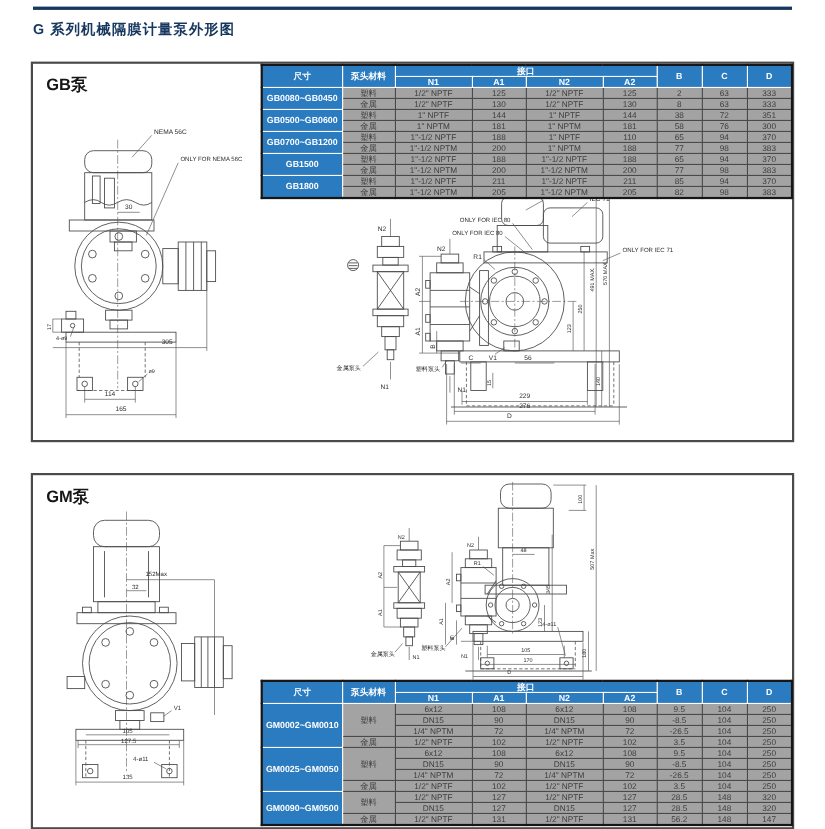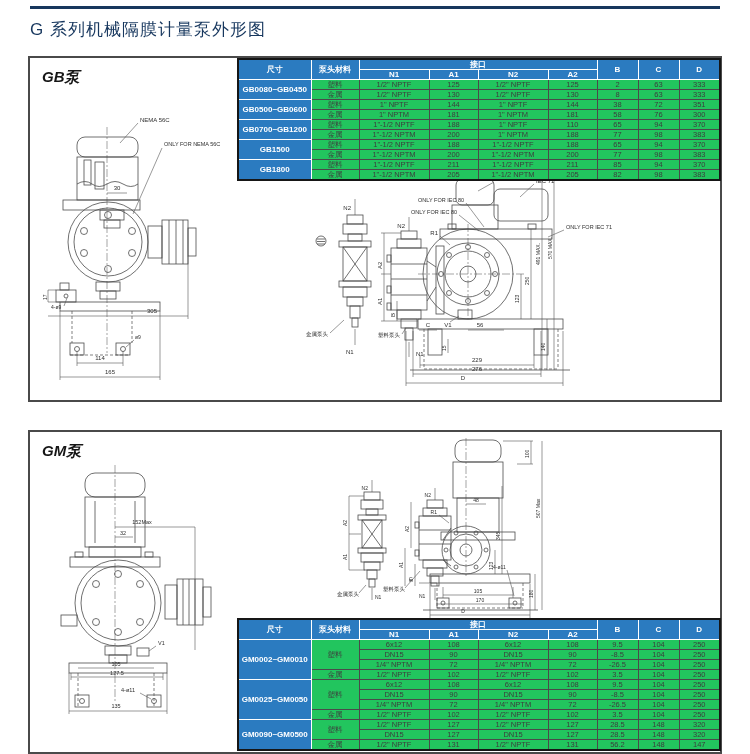--- a/index.html
+++ b/index.html
@@ -1,25 +1,25 @@
 <!DOCTYPE html>
 <html><head>
 <meta charset="utf-8">
 <style>
   html,body{margin:0;padding:0;}
   body{width:750px;height:754px;background:#ffffff;position:relative;overflow:hidden;
        font-family:"Liberation Sans","DejaVu Sans",sans-serif;}
   .toprule{position:absolute;left:30px;top:6px;width:690px;height:3px;background:#17375D;}
-  .title{position:absolute;left:30px;top:18px;font-size:17px;font-weight:normal;color:#17375E;letter-spacing:1px;}
+  .title{position:absolute;left:30px;top:18px;font-size:13px;font-weight:bold;color:#17375E;letter-spacing:1px;}
   .panel{position:absolute;left:28px;width:694px;border:2px solid #4a4a4a;background:#fff;box-sizing:border-box;}
   #gb-panel{top:56px;height:346px;}
   #gm-panel{top:430px;height:324px;}
-  .panel-label{position:absolute;left:12px;top:10px;font-size:15px;font-weight:bold;color:#161616;font-style:italic;}
+  .panel-label{position:absolute;left:12px;top:10px;font-size:15px;font-weight:bold;color:#161616;}
   
-  .dtable{position:absolute;border-collapse:collapse;table-layout:fixed;background:#22c55e;
+  .dtable{position:absolute;border-collapse:collapse;table-layout:fixed;background:#a3a3a3;
           font-size:7.5px;color:#3d3d3d;border:2px solid #161616;}
   .dtable td,.dtable th{border:1px solid #4a4a4a;text-align:center;vertical-align:middle;
           padding:0;height:8px;line-height:9px;white-space:nowrap;overflow:hidden;font-weight:normal;}
   .dtable .bl{background:#2B7BC0;color:#fff;font-weight:bold;border:1px solid #ffffff;font-size:8px;}
   #gb-table{left:207px;top:0px;width:482px;}
   #gm-table{left:207px;top:186px;width:482px;}
   
   .draw{position:absolute;}
   .draw .o{fill:none;stroke:#4b4b4b;stroke-width:0.8;}
   .draw .d{fill:none;stroke:#4b4b4b;stroke-width:0.7;stroke-dasharray:3 2;}

